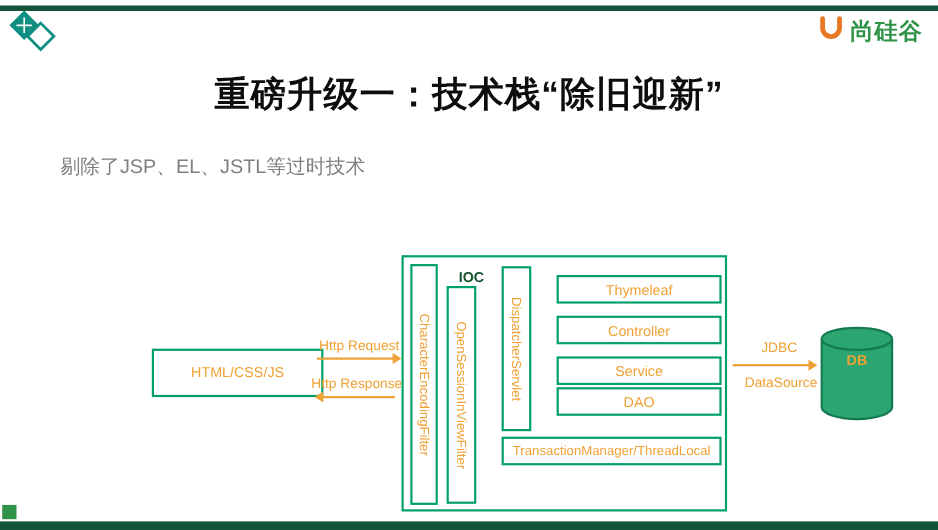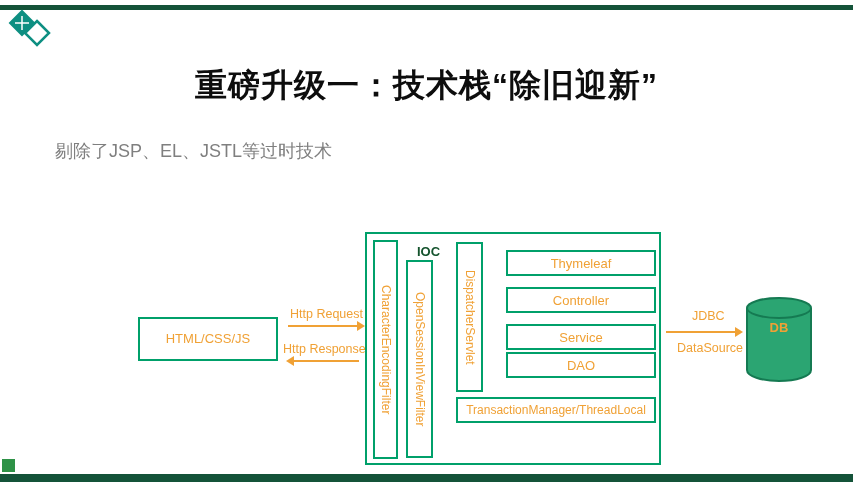--- a/index.html
+++ b/index.html
@@ -16,21 +16,21 @@
   .brand-text{color:#2e9247;font-weight:bold;font-size:21px;letter-spacing:1px;}
   
   .title{
     position:absolute;left:0;top:64px;width:100%;text-align:center;
     font-size:32px;font-weight:bold;color:#0d0d0d;letter-spacing:1px;
   }
   .subtitle{position:absolute;left:55px;top:139px;font-size:18px;color:#7f7f7f;}
   
   .gbox{position:absolute;border:2px solid #00a06a;box-sizing:border-box;color:#f0a135;background:#ffffff;}
   .client{
-    left:138px;top:317px;width:140px;height:44px;
+    left:138px;top:317px;width:156px;height:44px;
     display:flex;flex-direction:column;justify-content:center;text-align:center;
     font-size:13px;line-height:1.35;
   }
   .container{left:365px;top:232px;width:296px;height:233px;}
   
   .vbox{display:flex;align-items:center;justify-content:center;}
   .vbox span{writing-mode:vertical-rl;font-size:12px;white-space:nowrap;}
   .filter1{left:6px;top:6px;width:25px;height:219px;}
   .filter2{left:39px;top:26px;width:27px;height:198px;}
   .servlet{left:89px;top:8px;width:27px;height:150px;}
@@ -73,20 +73,28 @@
   <div class="topbar"></div>
 
   <div class="logo-left">
     <svg width="44" height="40" viewBox="0 0 44 40">
       <path d="M14 2 L26 14 L14 26 L2 14 Z" fill="#0e8f82" stroke="#0e8f82" stroke-width="2"></path>
       <path d="M29 12 L41 24 L29 36 L17 24 Z" fill="none" stroke="#0e8f82" stroke-width="2.5"></path>
       <path d="M14 7 L14 21 M7 14 L21 14" stroke="#ffffff" stroke-width="1.5"></path>
     </svg>
   </div>
 
+  <div class="brand">
+    <span>
+      <svg width="25" height="25" viewBox="0 0 26 26">
+        <path d="M5 4 v9 a8 8 0 0 0 16 0 v-9" fill="none" stroke="#e87722" stroke-width="4.5" stroke-linecap="round"></path>
+      </svg>
+    </span>
+    <span class="brand-text">尚硅谷</span>
+  </div>
 
   <div class="title">重磅升级一：技术栈“除旧迎新”</div>
   <div class="subtitle">剔除了JSP、EL、JSTL等过时技术</div>
 
   <div class="gbox client">
     <div>HTML/CSS/JS</div>
   </div>
 
   <div class="olabel req-label">Http Request</div>
   <div class="arrow right arrow-req"></div>

